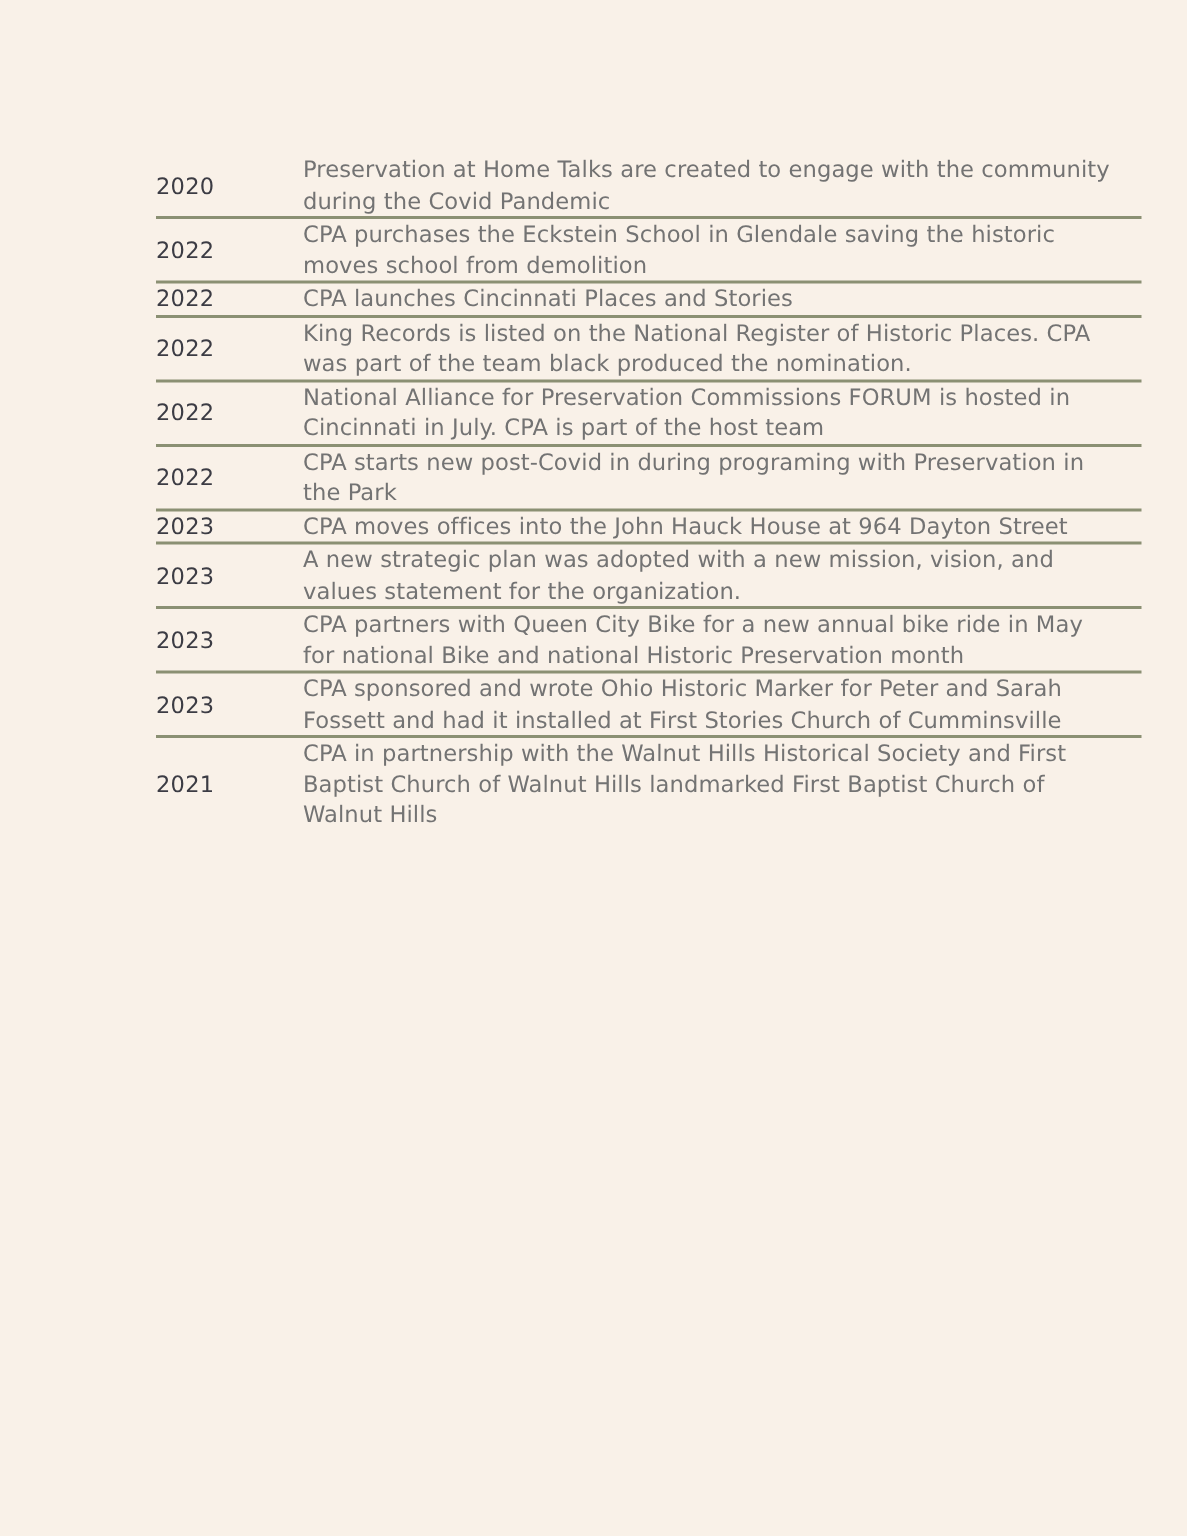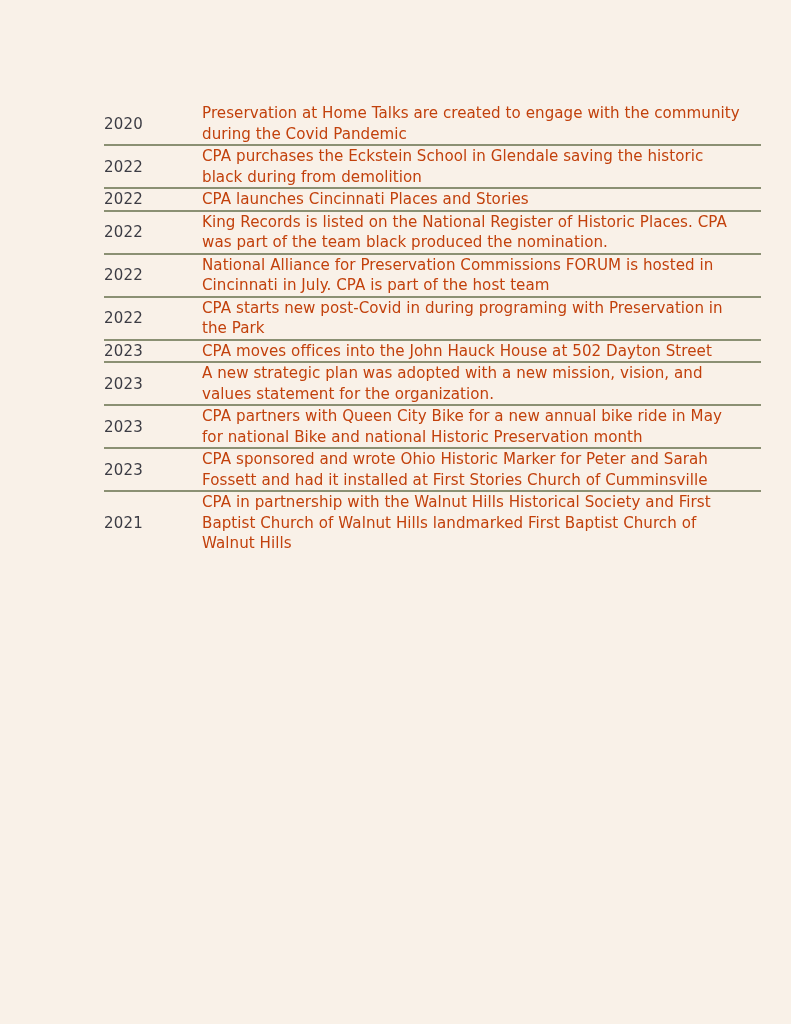--- a/index.html
+++ b/index.html
@@ -45,21 +45,21 @@
     font-size: 15px;
     color: #3c3c44;
     letter-spacing: 0.2px;
     white-space: nowrap;
     vertical-align: middle;
   }
   td.desc-cell {
     padding: 13px 4px 13px 0;
     font-size: 15.1px;
     line-height: 20.5px;
-    color: #c2410c;
+    color: #737373;
     letter-spacing: 0.05px;
     vertical-align: middle;
   }
   .desc-text {
     display: block;
     max-width: 545px;
   }
 </style>
 </head>
 <body>
@@ -69,21 +69,21 @@
     <tbody id="timeline-body">
         <tr class="timeline-row">
           <td class="year-cell">2020</td>
           <td class="desc-cell">
             <span class="desc-text">Preservation at Home Talks are created to engage with the community during the Covid Pandemic</span>
           </td>
         </tr>
         <tr class="timeline-row">
           <td class="year-cell">2022</td>
           <td class="desc-cell">
-            <span class="desc-text">CPA purchases the Eckstein School in Glendale saving the historic black during from demolition</span>
+            <span class="desc-text">CPA purchases the Eckstein School in Glendale saving the historic moves school from demolition</span>
           </td>
         </tr>
         <tr class="timeline-row">
           <td class="year-cell">2022</td>
           <td class="desc-cell">
             <span class="desc-text">CPA launches Cincinnati Places and Stories</span>
           </td>
         </tr>
         <tr class="timeline-row">
           <td class="year-cell">2022</td>
@@ -99,21 +99,21 @@
         </tr>
         <tr class="timeline-row">
           <td class="year-cell">2022</td>
           <td class="desc-cell">
             <span class="desc-text">CPA starts new post-Covid in during programing with Preservation in the Park</span>
           </td>
         </tr>
         <tr class="timeline-row">
           <td class="year-cell">2023</td>
           <td class="desc-cell">
-            <span class="desc-text">CPA moves offices into the John Hauck House at 502 Dayton Street</span>
+            <span class="desc-text">CPA moves offices into the John Hauck House at 964 Dayton Street</span>
           </td>
         </tr>
         <tr class="timeline-row">
           <td class="year-cell">2023</td>
           <td class="desc-cell">
             <span class="desc-text">A new strategic plan was adopted with a new mission, vision, and values statement for the organization.</span>
           </td>
         </tr>
         <tr class="timeline-row">
           <td class="year-cell">2023</td>

